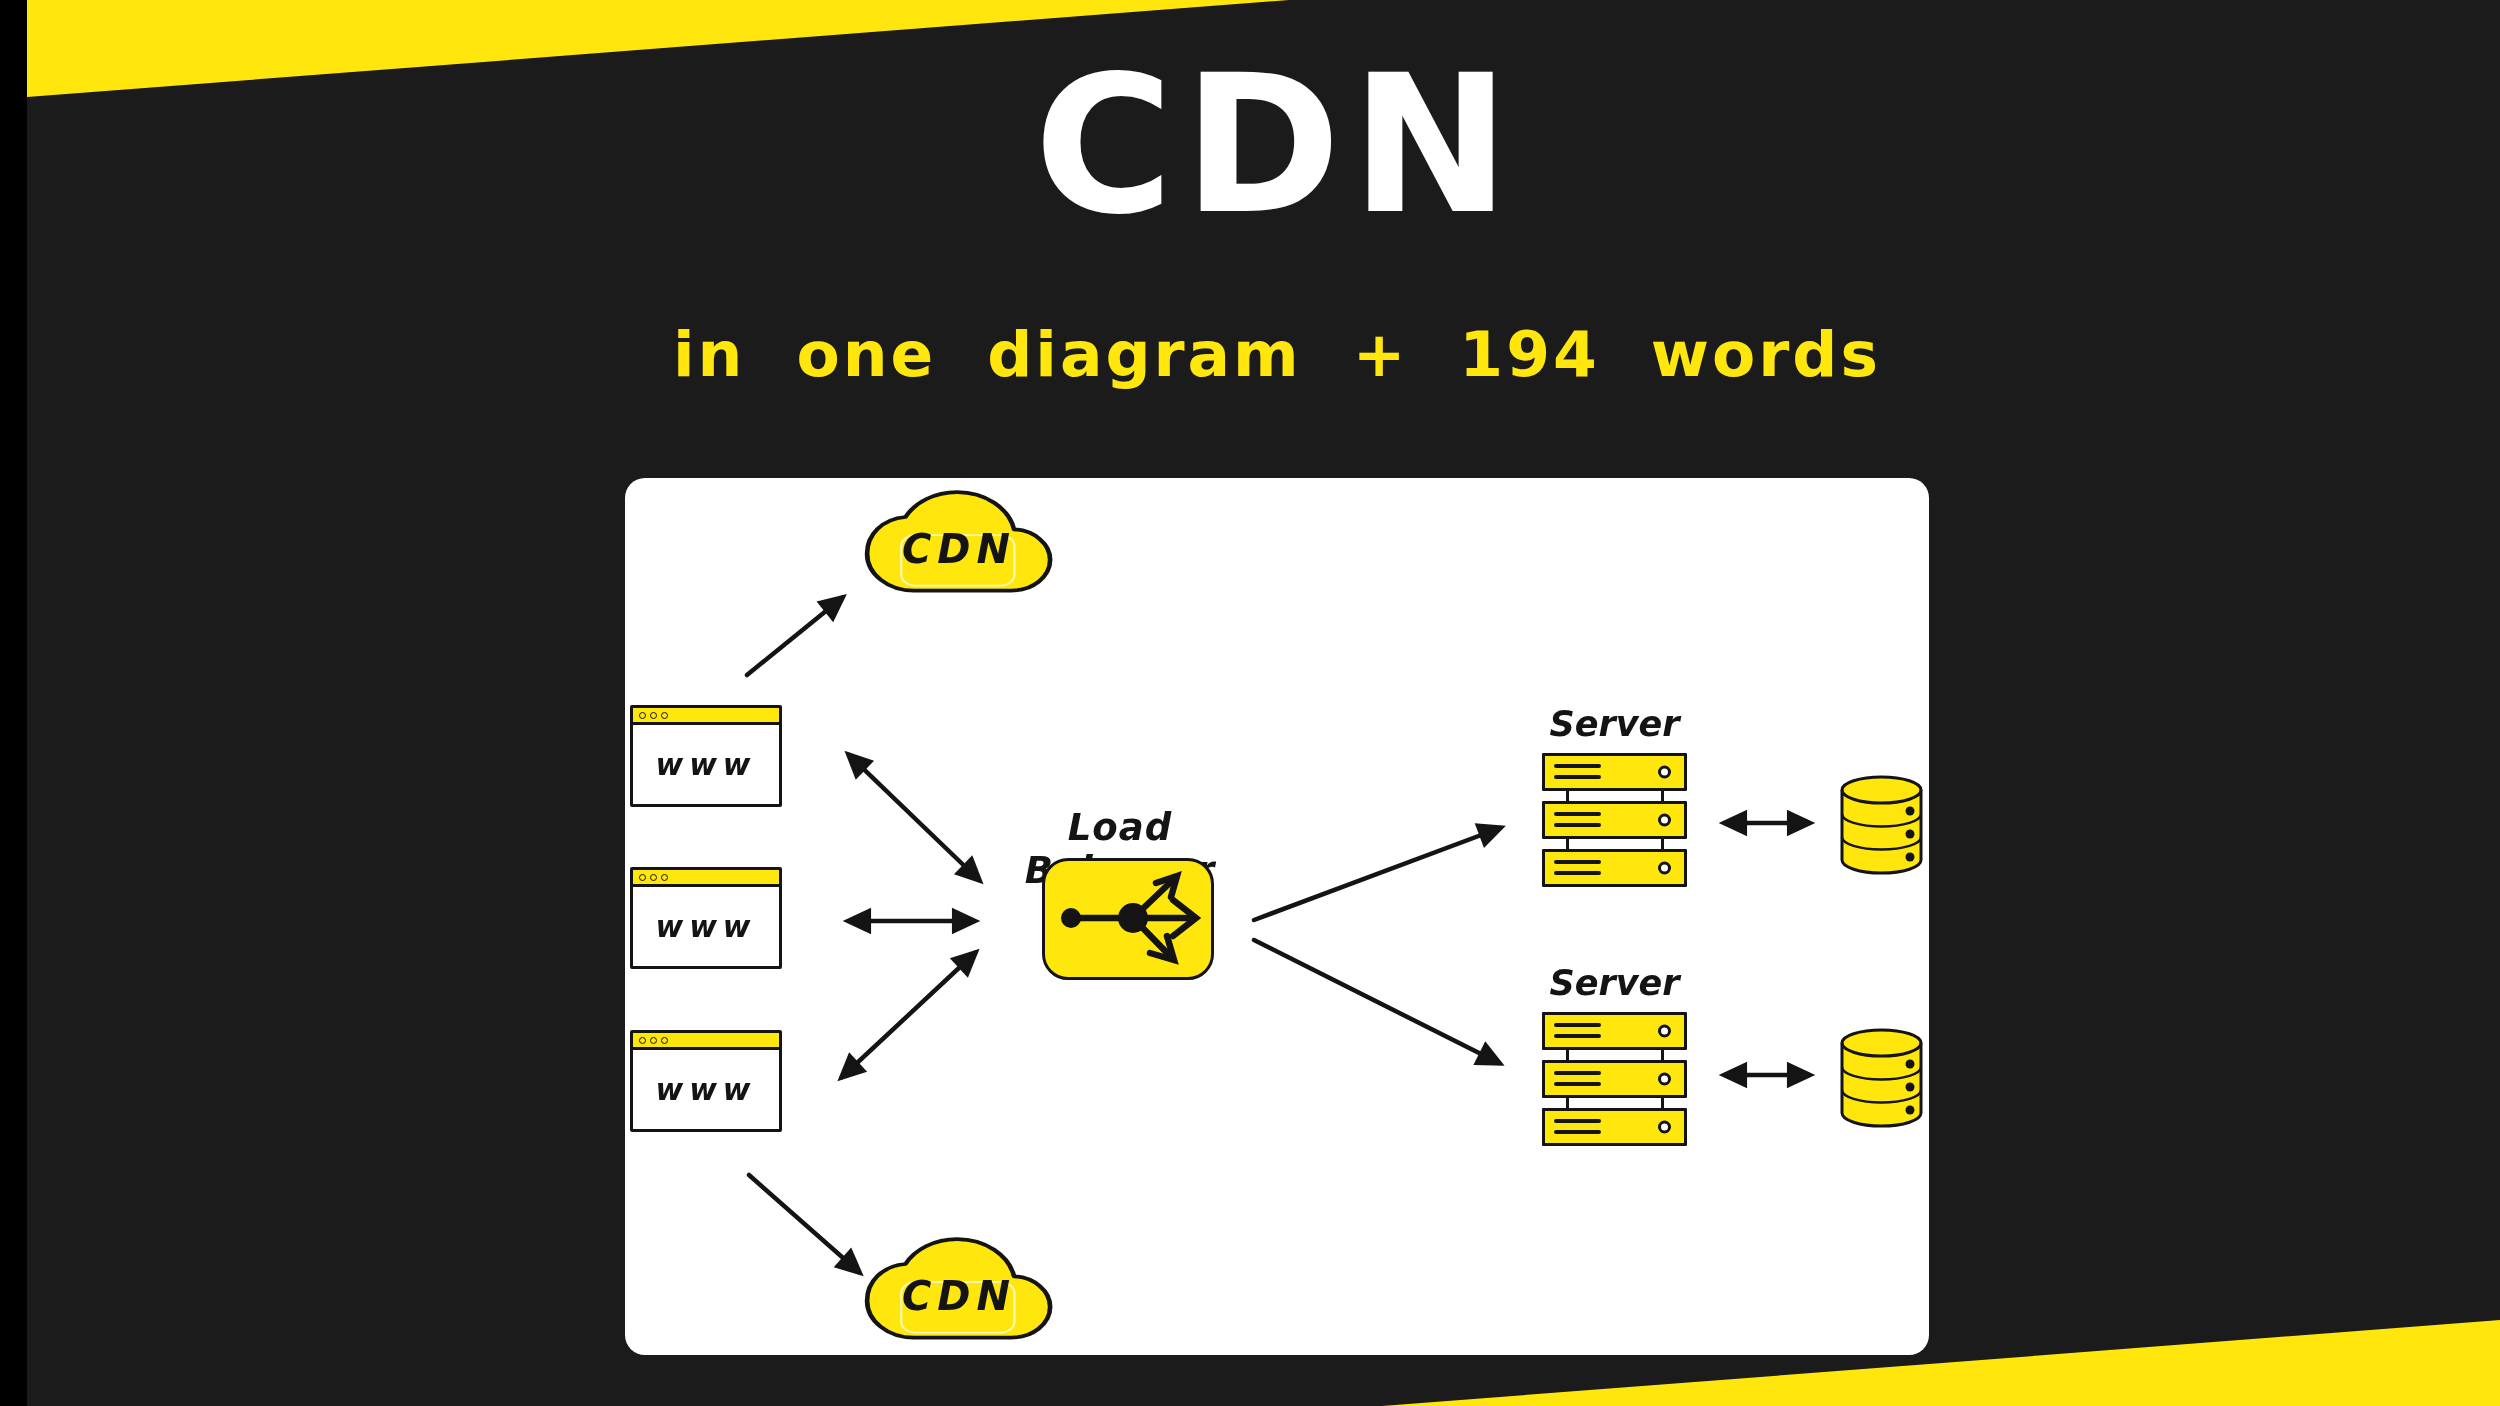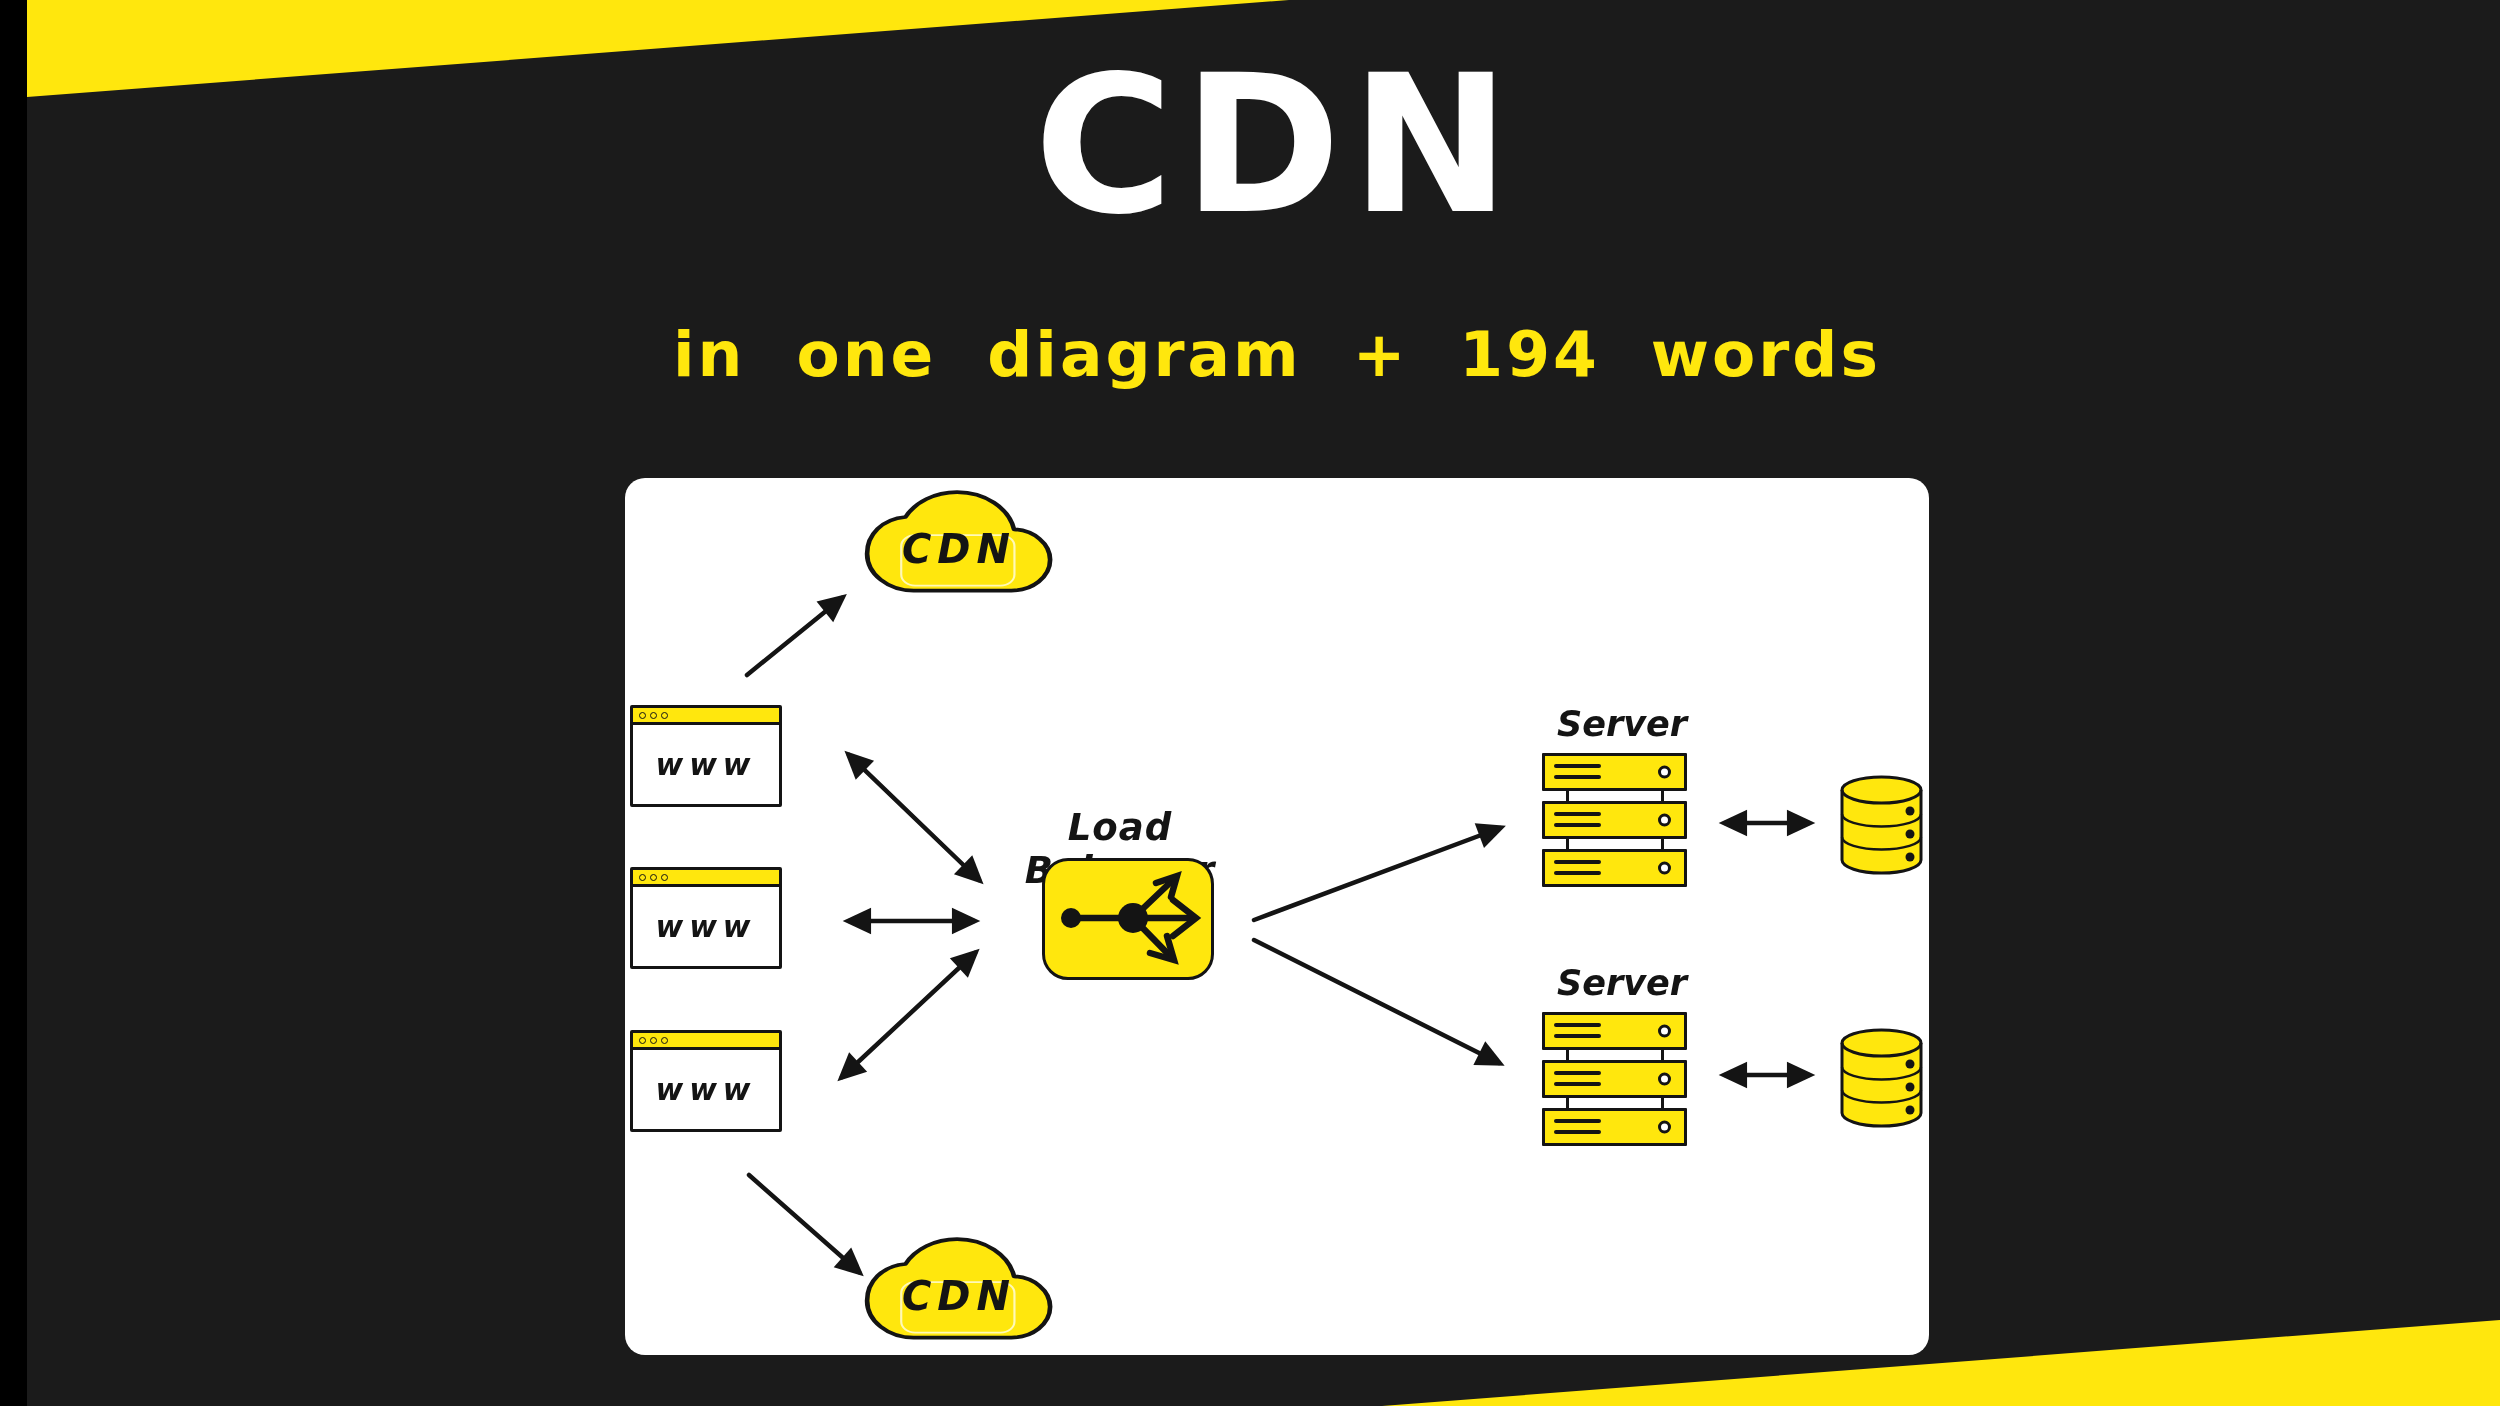--- a/index.html
+++ b/index.html
@@ -93,21 +93,21 @@
   .lb-box {
     position: absolute; left: 417px; top: 380px;
     width: 172px; height: 122px;
     background: #FFE70D;
     border: 3.5px solid #141414; border-radius: 26px;
   }
   .lb-box svg { position: absolute; left: 0; top: 0; width: 165px; height: 115px; }
 
   .server-label {
     position: absolute; width: 145px; left: 917px;
-    text-align: right;
+    text-align: center;
     font-size: 35px; font-weight: 700; color: #141414;
     font-style: italic;
   }
   .server-label-top { top: 226px; }
   .server-label-bottom { top: 485px; }
   .server-stack { position: absolute; left: 917px; width: 145px; height: 134px; }
   .server-stack-top { top: 275px; }
   .server-stack-bottom { top: 534px; }
   .srv-unit {
     position: absolute; left: 0;

